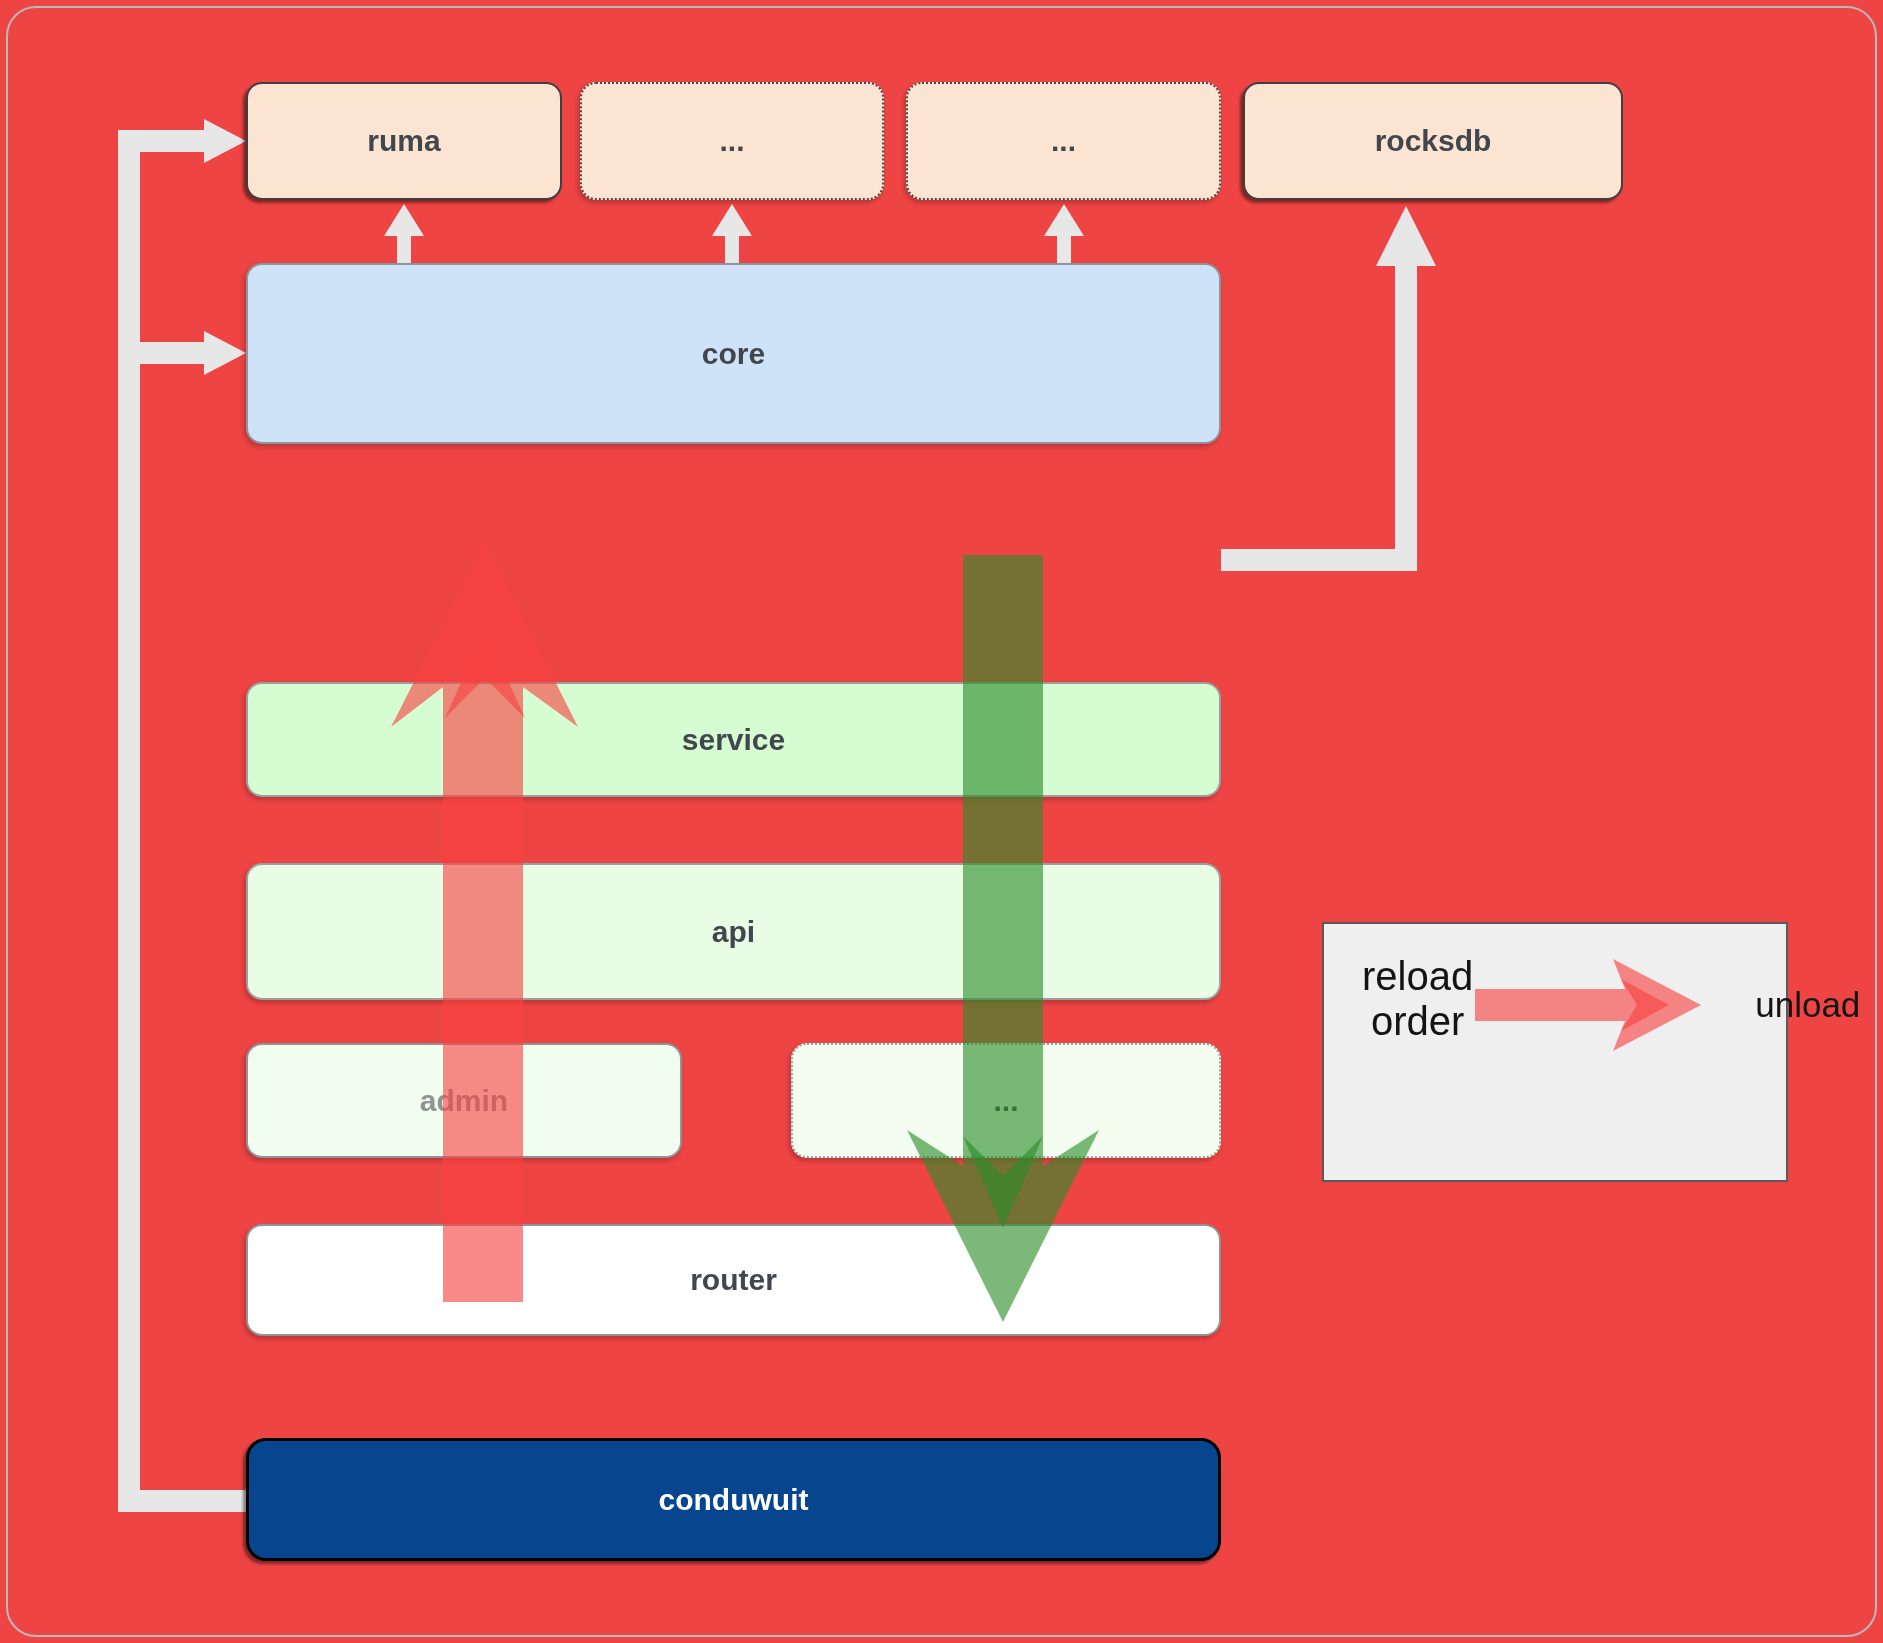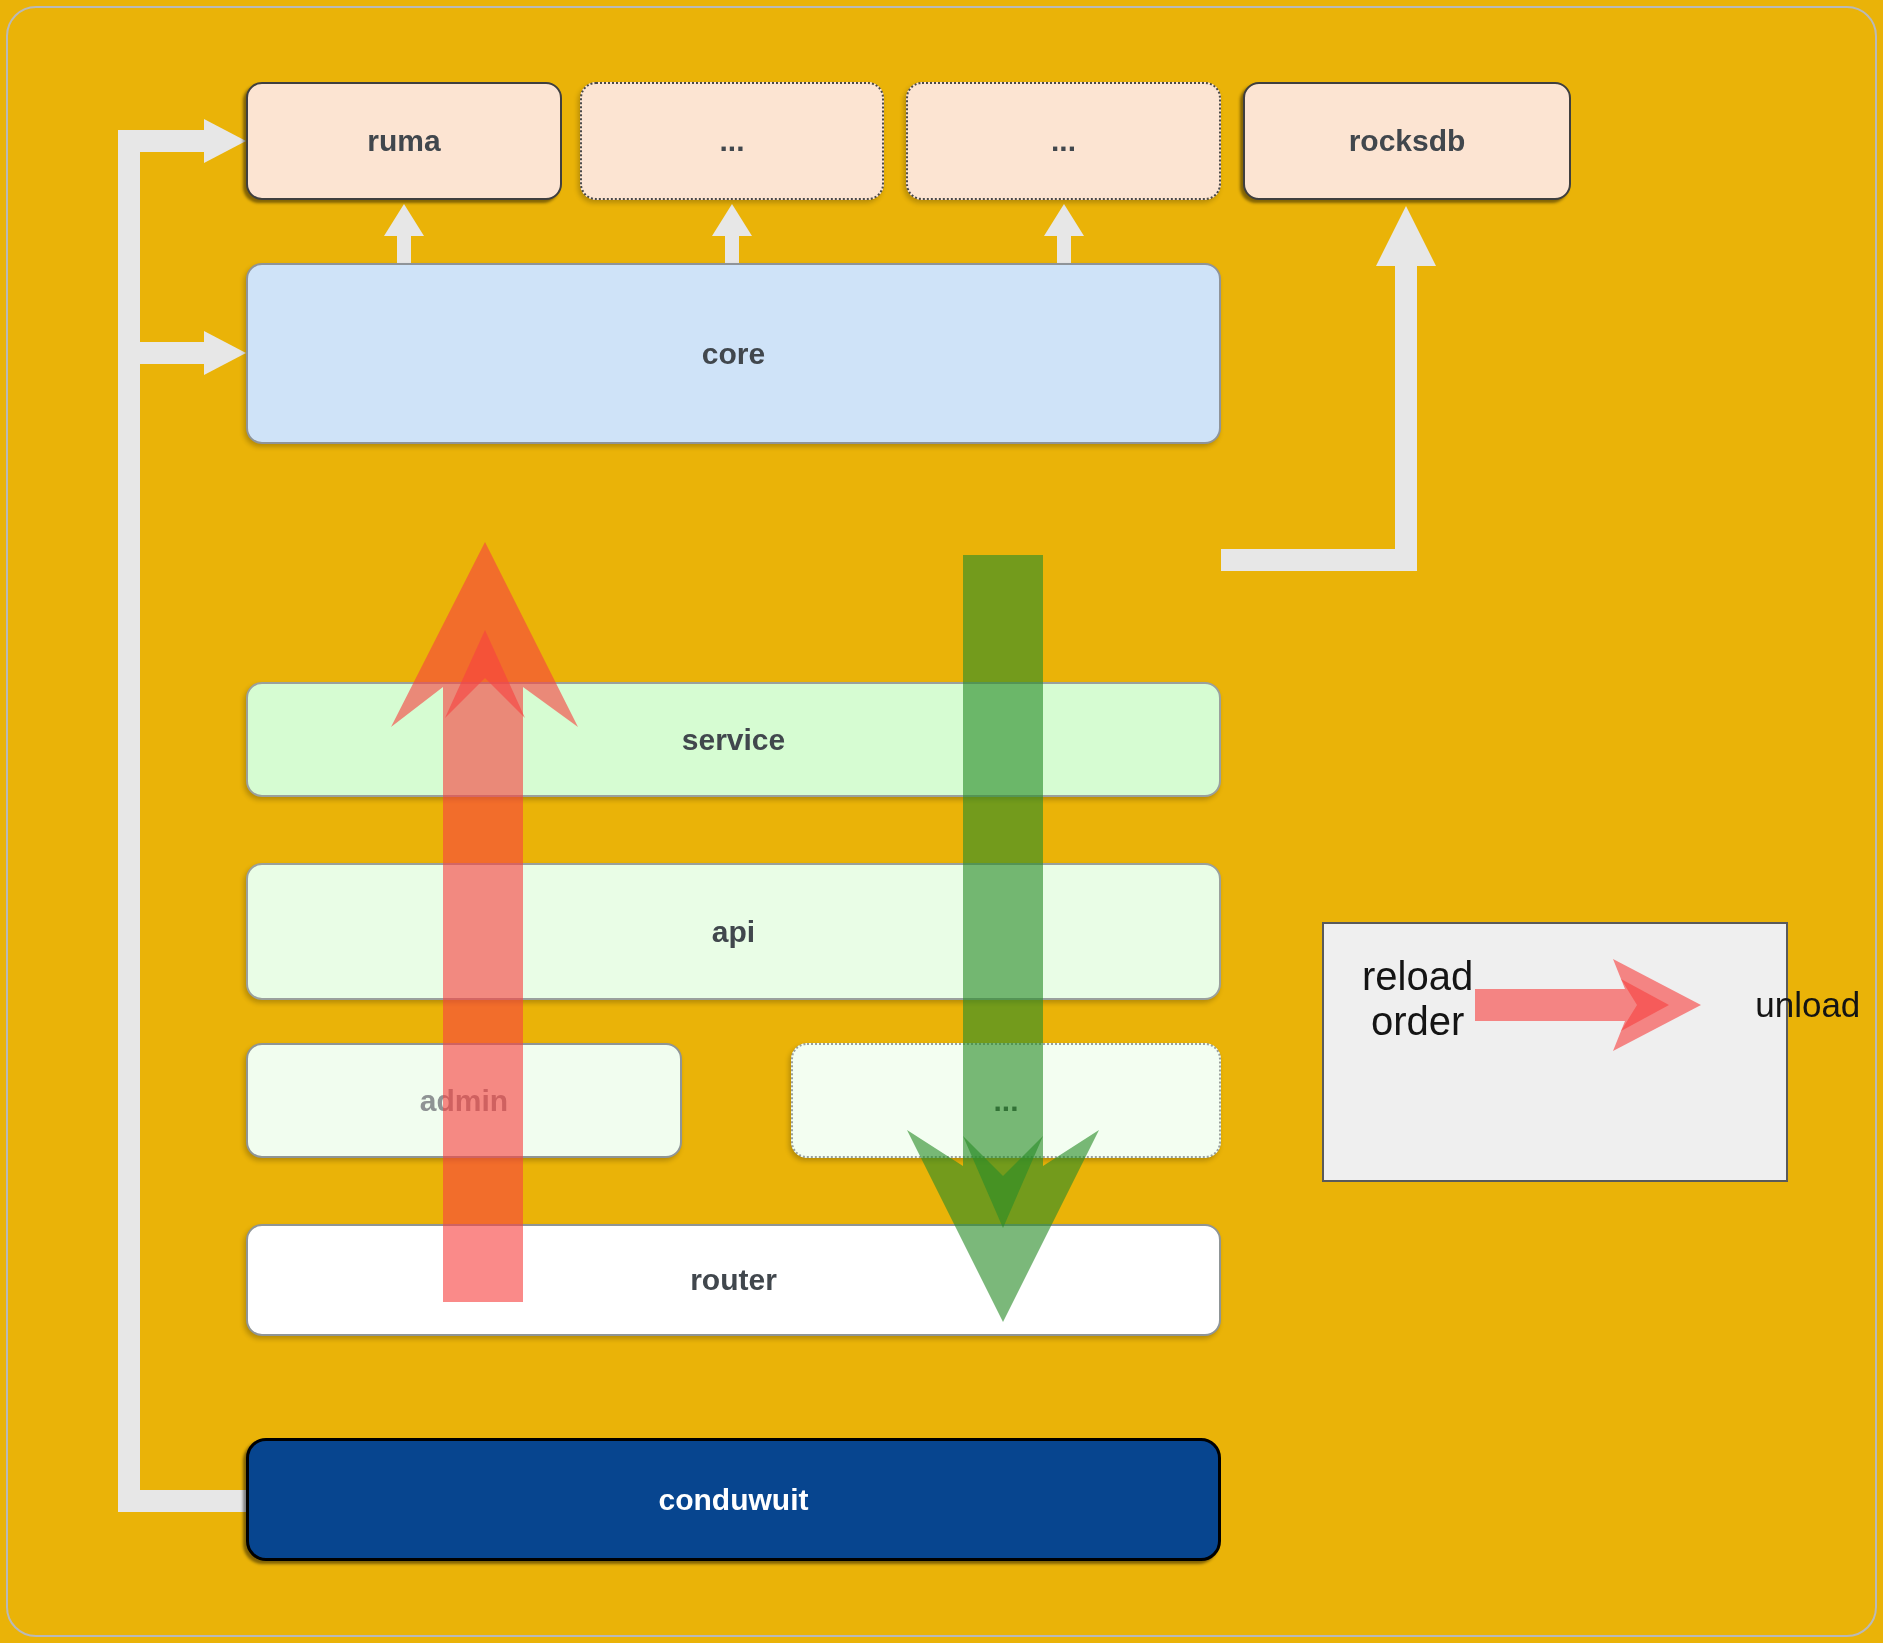--- a/index.html
+++ b/index.html
@@ -1,26 +1,26 @@
 <!DOCTYPE html>
 <html style="--peach: #fce4d2; --core_blue: #cfe3f8; --db_green: #a2f99e; --service_green: #d6fcd2; --api_green: #e9fde6; --admin_green: #f1fdef; --ellipsis_green: #f3fef1; --brand_blue: #07458f; --load_green: #2a8c28; --unload_red: #f74240; --connector_gray: #e7e7e7; --legend_bg: #efefef;"><head>
 <meta charset="utf-8">
 <style>
   html,body{margin:0;padding:0;background:#ffffff;font-family:"Liberation Sans",sans-serif;}
-  #canvas{position:relative;width:1883px;height:1643px;background:#eab308;overflow:hidden;}
+  #canvas{position:relative;width:1883px;height:1643px;background:#ef4444;overflow:hidden;}
   #frame{position:absolute;left:6px;top:6px;right:6px;bottom:6px;border:2px solid #b9b9b9;border-radius:30px;}
   svg.layer{position:absolute;left:0;top:0;}
   .box{position:absolute;display:flex;align-items:center;justify-content:center;
        box-sizing:border-box;border-radius:16px;font-size:30px;font-weight:600;color:#41474d;}
   .shadow-soft{box-shadow:-2px 3px 5px rgba(0,0,0,0.22);}
   .shadow-strong{box-shadow:-3px 3px 3px rgba(0,0,0,0.45);}
   #box-ruma      {left:246px;top:82px;width:316px;height:118px;background:var(--peach);border:2px solid #3f3f3f;}
   #box-ellipsis1 {left:580px;top:82px;width:304px;height:118px;background:var(--peach);border:2px dotted #4a4a4a;}
   #box-ellipsis2 {left:906px;top:82px;width:315px;height:118px;background:var(--peach);border:2px dotted #4a4a4a;}
-  #box-rocksdb   {left:1243px;top:82px;width:328px;height:118px;background:var(--peach);border:2px solid #3f3f3f;}
+  #box-rocksdb   {left:1243px;top:82px;width:380px;height:118px;background:var(--peach);border:2px solid #3f3f3f;}
   #box-core      {left:246px;top:263px;width:975px;height:181px;background:var(--core_blue);border:2px solid #8f9499;}
   #box-database  {left:246px;top:501px;width:975px;height:123px;background:var(--db_green);border:2px solid #7f8588;}
   #box-service   {left:246px;top:682px;width:975px;height:115px;background:var(--service_green);border:2px solid #9aa09d;}
   #box-api       {left:246px;top:863px;width:975px;height:137px;background:var(--api_green);border:2px solid #9aa09d;}
   #box-admin     {left:246px;top:1043px;width:436px;height:115px;background:var(--admin_green);border:2px solid #8f9596;color:#8f9394;}
   #box-ellipsis3 {left:791px;top:1043px;width:430px;height:115px;background:var(--ellipsis_green);border:2px dotted #9aa09d;}
   #box-router    {left:246px;top:1224px;width:975px;height:112px;background:#ffffff;border:2px solid #8f9596;}
   #box-conduwuit {left:246px;top:1438px;width:975px;height:123px;background:var(--brand_blue);border:3px solid #000000;
                   border-radius:20px;color:#ffffff;font-weight:700;}
   #legend{position:absolute;left:1322px;top:922px;width:466px;height:260px;background:var(--legend_bg);

